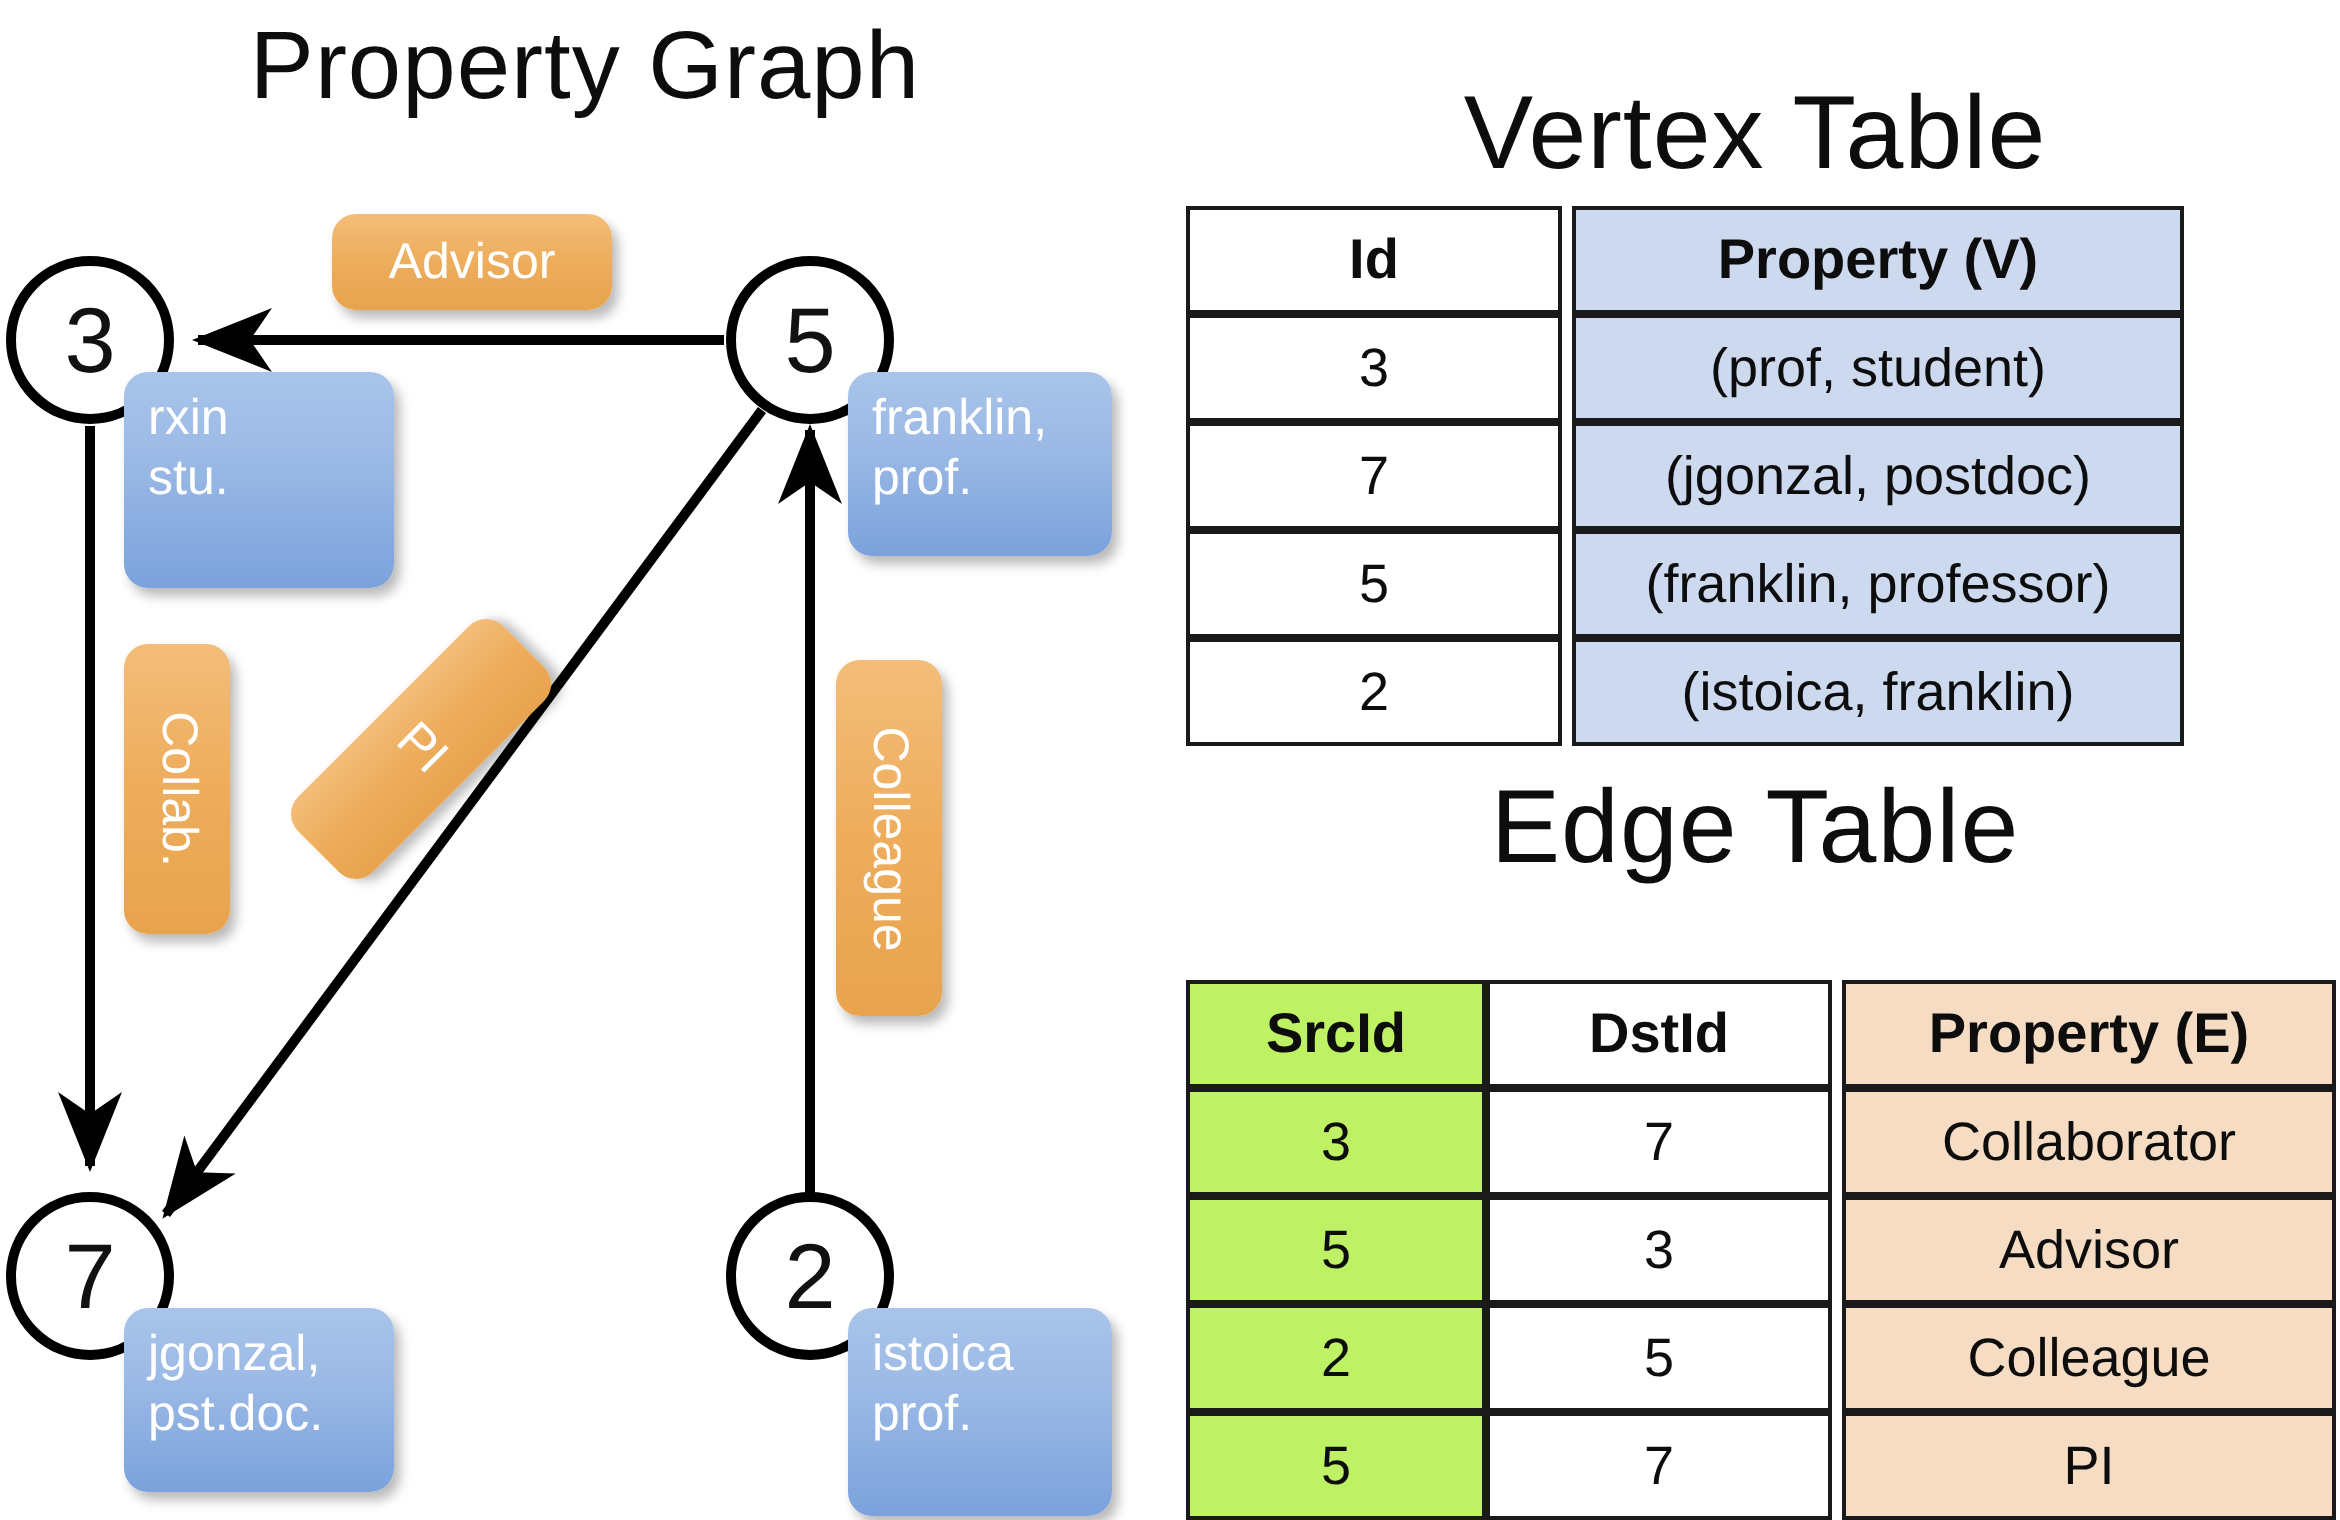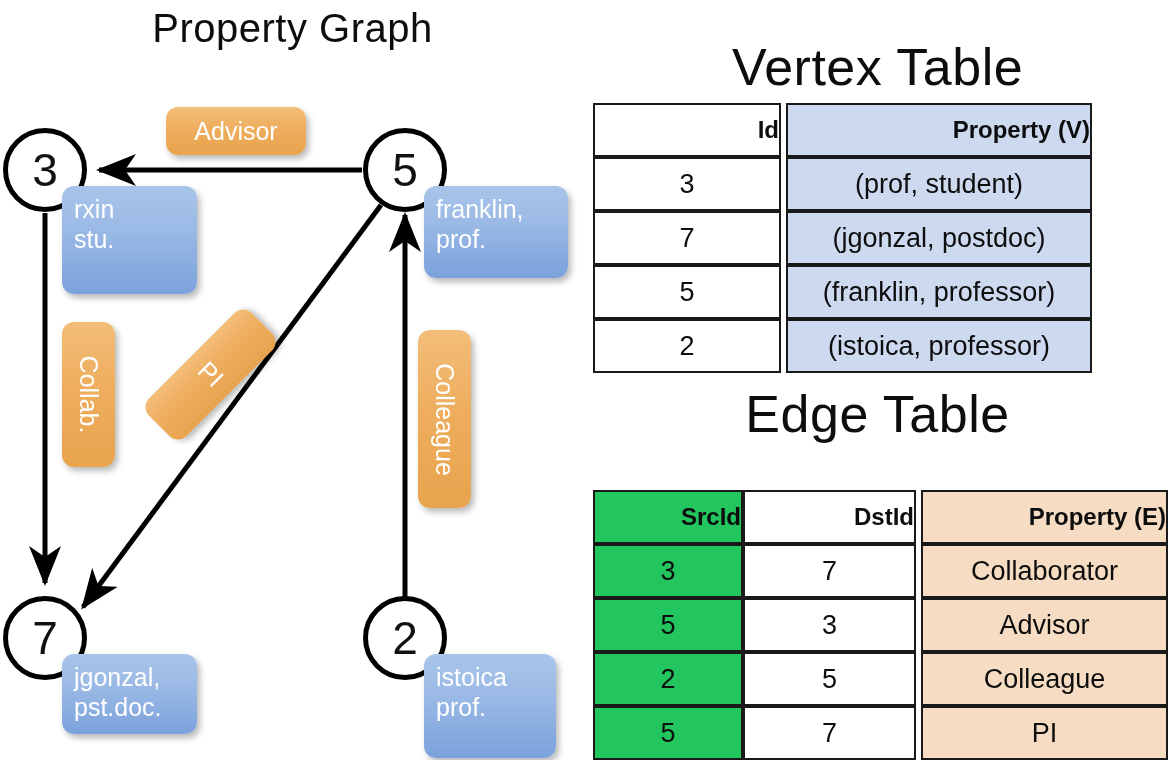--- a/index.html
+++ b/index.html
@@ -21,21 +21,21 @@
     position: absolute;
     font-family: "Liberation Sans", sans-serif;
     font-weight: 300;
     color: #0d0d0d;
     letter-spacing: 0.5px;
     white-space: nowrap;
   }
   #title-property-graph {
     left: 0; top: 6px; width: 585px;
     text-align: center;
-    font-size: 40px;
+    font-size: 48px;
   }
   #title-vertex-table {
     left: 585px; top: 6px; width: 585px;
     text-align: center;
     font-size: 52px;
     margin-top: 31px;
   }
   #title-edge-table {
     left: 585px; top: 384px; width: 585px;
     text-align: center;
@@ -127,35 +127,34 @@
     font-family: "Liberation Sans", sans-serif;
     font-weight: 300;
     font-size: 27px;
     color: #0d0d0d;
     text-align: center;
     padding: 0;
     box-sizing: border-box;
   }
   .tbl th {
     font-weight: 700;
-    font-size: 24px;
-    text-align: right;
+    font-size: 28px;
   }
   .col-gap {
     border: none !important;
     width: 5px;
     background: #ffffff;
   }
 
   #vertex-table { left: 593px; top: 103px; }
   #vertex-table .c-id      { width: 188px; height: 54px; background: #ffffff; }
   #vertex-table .c-prop    { width: 306px; height: 54px; background: #ccd9ef; }
 
   #edge-table { left: 593px; top: 490px; }
-  #edge-table .c-src  { width: 150px; height: 54px; background: #22c55e; }
+  #edge-table .c-src  { width: 150px; height: 54px; background: #bef264; }
   #edge-table .c-dst  { width: 173px; height: 54px; background: #ffffff; margin-top: 11px; }
   #edge-table .c-eprop{ width: 247px; height: 54px; background: #f5dcc2; margin-top: 25px; }
 </style>
 </head>
 <body>
 
 <div class="title" id="title-property-graph">Property Graph</div>
 
 <div class="title" id="title-vertex-table">Vertex Table</div>
 
@@ -179,23 +178,23 @@
     <line x1="405" y1="597" x2="405" y2="215" stroke="#000000" stroke-width="5" marker-end="url(#ah)"></line>
   </svg>
 
   <div class="node-circle" style="left:3px;  top:128px;">3</div>
   <div class="node-circle" style="left:363px; top:128px;">5</div>
   <div class="node-circle" style="left:3px;  top:596px;">7</div>
   <div class="node-circle" style="left:363px; top:596px;">2</div>
 
   <div class="prop-box" style="left:62px;  top:186px; width:135px; height:108px;">rxin
 stu.</div>
-  <div class="prop-box" style="left:424px; top:186px; width:144px; height:92px;">franklin,
+  <div class="prop-box" style="left:424px; top:186px; width:132px; height:92px;">franklin,
 prof.</div>
-  <div class="prop-box" style="left:62px;  top:654px; width:135px; height:80px;">jgonzal,
+  <div class="prop-box" style="left:62px;  top:654px; width:135px; height:92px;">jgonzal,
 pst.doc.</div>
   <div class="prop-box" style="left:424px; top:654px; width:132px; height:104px;">istoica
 prof.</div>
 
   <div class="edge-box" style="left:166px; top:107px; width:140px; height:48px;">
     <span>Advisor</span>
   </div>
 
   <div class="edge-box vert" style="left:62px; top:322px; width:53px; height:145px;">
     <span>Collab.</span>
@@ -228,21 +227,21 @@
       <td class="c-prop">(jgonzal, postdoc)</td>
     </tr>
     <tr>
       <td class="c-id">5</td>
       <td class="col-gap"></td>
       <td class="c-prop">(franklin, professor)</td>
     </tr>
     <tr>
       <td class="c-id">2</td>
       <td class="col-gap"></td>
-      <td class="c-prop">(istoica, professor)</td>
+      <td class="c-prop">(istoica, franklin)</td>
     </tr>
   </tbody>
 </table>
 
 <table class="tbl" id="edge-table">
   <tbody>
     <tr>
       <th class="c-src">SrcId</th>
       <th class="c-dst">DstId</th>
       <td class="col-gap"></td>

